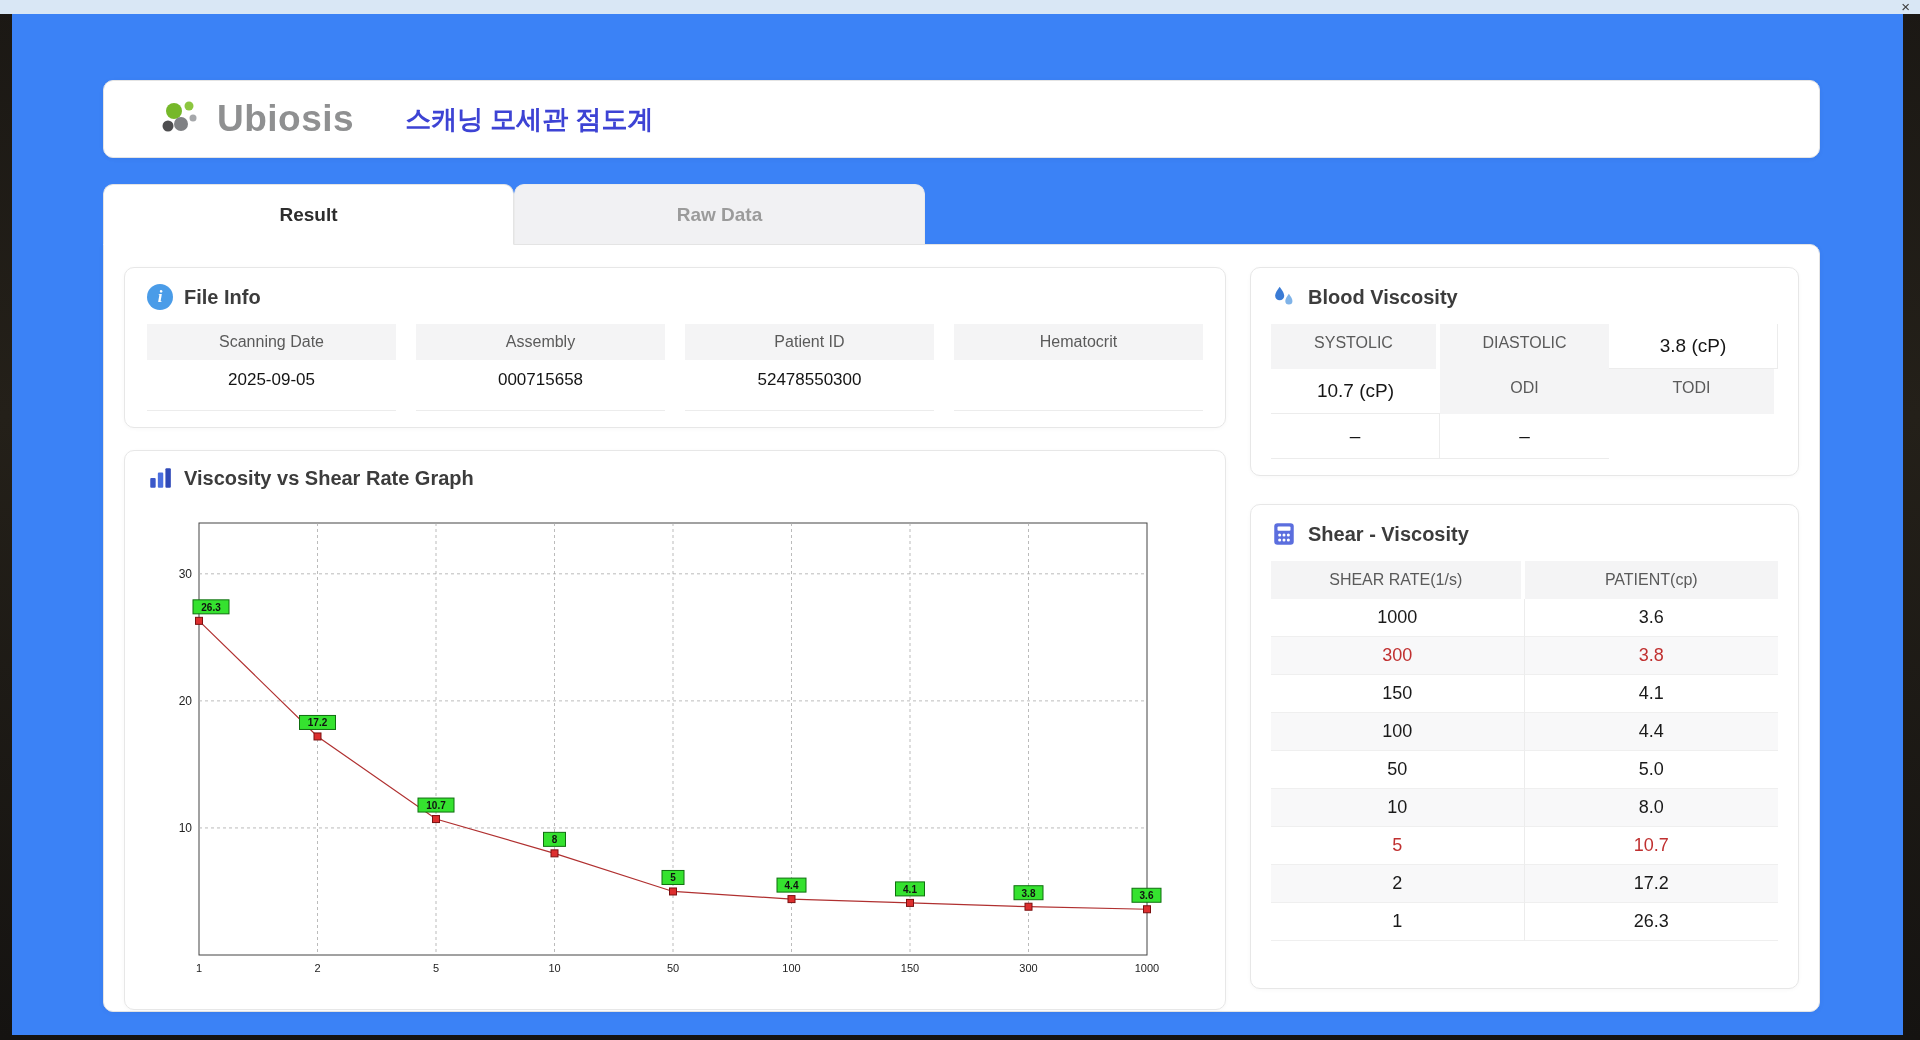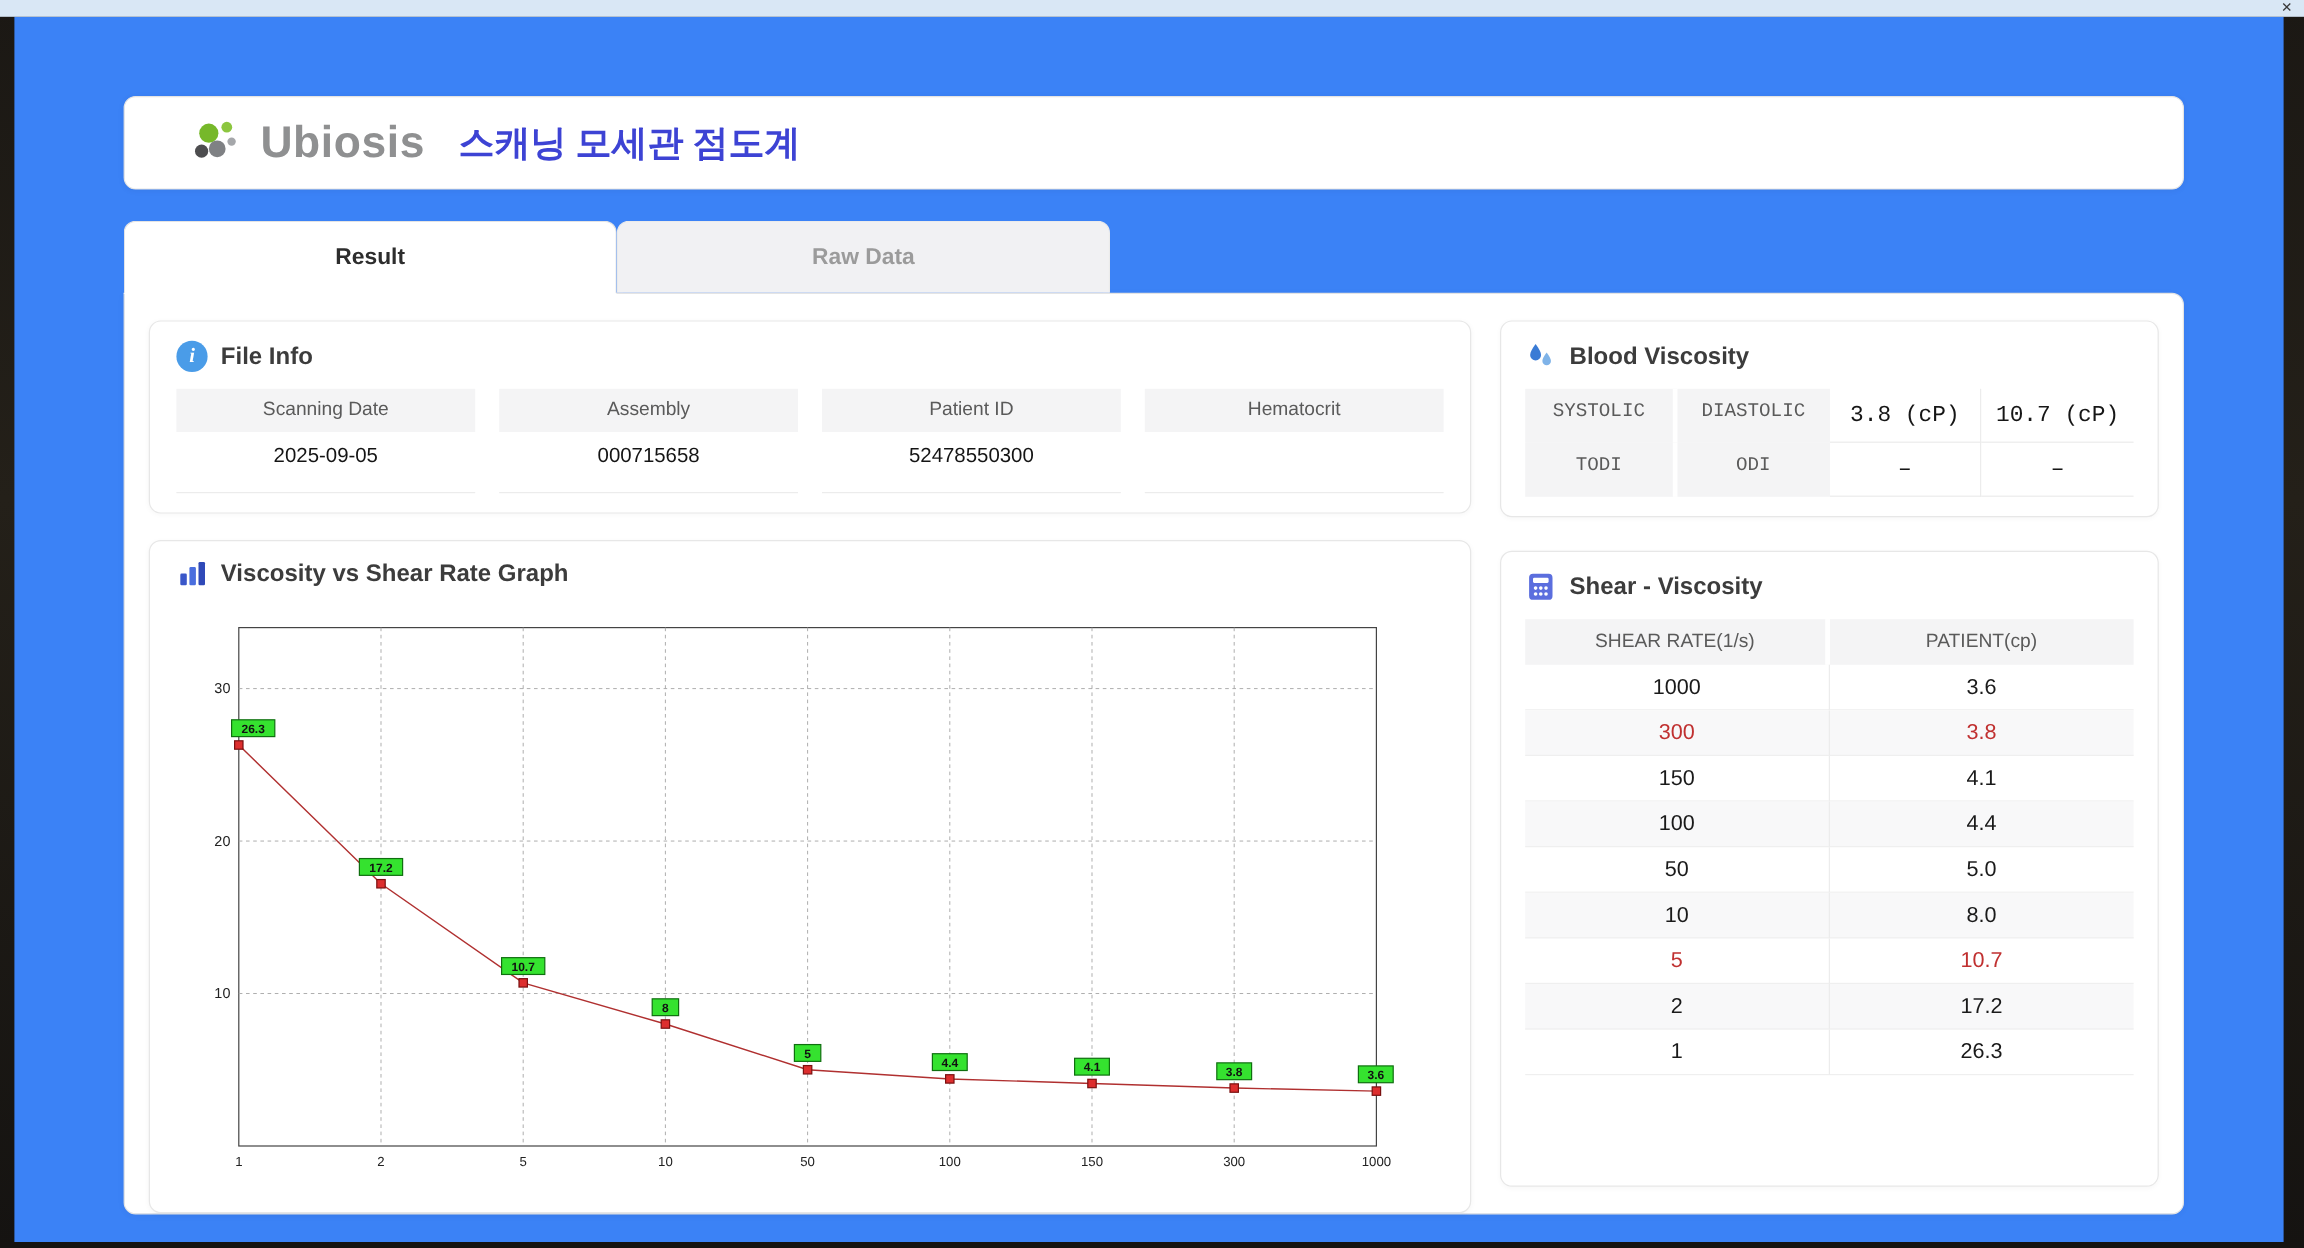--- a/index.html
+++ b/index.html
@@ -7,21 +7,21 @@
     background:linear-gradient(180deg,#1b1814 0%,#242019 40%,#151311 100%);}
   .topbar{position:absolute;top:0;left:0;width:1920px;height:14px;background:#d9e7f5;z-index:10;}
   .close-x{position:absolute;right:10px;top:-1px;font-size:15px;color:#3a3a3a;line-height:16px;cursor:default;}
   .window{position:absolute;top:14px;left:12px;right:17px;bottom:5px;background:#3b82f6;overflow:hidden;}
 
   .header-card{position:relative;margin:66px 0 0 91px;width:1717px;height:78px;display:flex;align-items:center;
     border:1px solid #e4e4e4;border-radius:10px;box-shadow:0 1px 5px rgba(0,0,0,.05);
     padding:0 0 0 55px;box-sizing:border-box;background:#fff;}
   .brand{display:flex;align-items:center;gap:8px;}
   .brand-text{font-size:37px;font-weight:bold;color:#8f9091;letter-spacing:.5px;}
-  .app-title{margin-left:28px;font-size:30px;font-weight:bold;color:#3d43d4;font-family:Liberation Serif, serif;}
+  .app-title{margin-left:51px;font-size:26px;font-weight:bold;color:#3d43d4;}
 
   .tabs{margin-left:91px;margin-top:26px;display:flex;height:60px;position:relative;z-index:2;}
   .tab{width:411px;display:flex;align-items:center;justify-content:center;font-size:19px;
     border-radius:10px 10px 0 0;box-sizing:border-box;cursor:pointer;}
   .tab.active{background:#fff;border:1px solid #e4e4e4;border-bottom:1px solid #fff;
     font-weight:bold;color:#2d2d2d;margin-bottom:-1px;}
   .tab.inactive{background:#f1f1f3;border:1px solid #ebebeb;border-bottom:none;color:#9b9b9b;font-weight:bold;}
 
   .content{margin-left:91px;width:1717px;height:768px;border:1px solid #e4e4e4;
     border-radius:0 10px 10px 10px;box-sizing:border-box;padding:22px 20px;display:flex;gap:24px;
@@ -38,21 +38,21 @@
   .fields{display:flex;gap:20px;margin-top:14px;}
   .field{flex:1;}
   .field-label{background:#f4f4f5;color:#5a5a5a;font-size:16px;text-align:center;padding:9px 0;}
   .field-value{text-align:center;font-size:17px;color:#141414;padding:10px 0 18px;border-bottom:1px solid #ececec;min-height:22px;}
 
   .graph-card{margin-top:22px;flex:1;padding:14px 22px;}
   .chart-wrap{margin-top:8px;margin-left:6px;}
   svg text{font-family:"Liberation Sans","DejaVu Sans",sans-serif;}
 
   .bv-card{padding:16px 20px;}
-  .bv-grid{display:grid;grid-template-columns:1fr 1fr 1fr 1fr;margin-top:14px;font-family:Liberation Mono, monospace;}
+  .bv-grid{display:grid;grid-template-columns:1fr 1fr 1fr;margin-top:14px;}
   .cell-head{background:#f4f4f5;color:#5a5a5a;font-size:16px;text-align:center;padding:10px 0;}
   .cell-head.left{border-right:4px solid #fff;}
   .bv-val{text-align:center;font-size:19px;color:#161616;padding:11px 0;border-bottom:1px solid #ececec;}
   .bv-val.left{border-right:1px solid #ececec;}
 
   .sv-card{margin-top:28px;flex:1;padding:16px 20px;}
   .sv-grid{display:grid;grid-template-columns:1fr 1fr;margin-top:14px;}
   .sv-cell{text-align:center;font-size:18px;color:#1a1a1a;padding:8px 0;border-bottom:1px solid #efefef;}
   .sv-cell.left{border-right:1px solid #ececec;}
   .sv-cell.alt{background:#f8f8f9;}
@@ -189,22 +189,22 @@
             <path d="M8 2.5c-2.6 3.7-4.2 6.1-4.2 8.4a4.2 4.2 0 0 0 8.4 0C12.2 8.6 10.6 6.2 8 2.5z" fill="#3a7bd5"></path>
             <path d="M16.5 9c-2 2.9-3.3 4.8-3.3 6.6a3.3 3.3 0 0 0 6.6 0c0-1.8-1.3-3.7-3.3-6.6z" fill="#7fb3e8"></path>
           </svg>
           <span>Blood Viscosity</span>
         </div>
         <div class="bv-grid">
             <div class="cell-head left">SYSTOLIC</div>
             <div class="cell-head">DIASTOLIC</div>
             <div class="bv-val left">3.8 (cP)</div>
             <div class="bv-val">10.7 (cP)</div>
+            <div class="cell-head">ODI</div>
             <div class="cell-head left">TODI</div>
-            <div class="cell-head">ODI</div>
             <div class="bv-val left">–</div>
             <div class="bv-val">–</div>
           </div>
       </div>
 
       <div class="card sv-card">
         <div class="card-title">
           <svg width="26" height="26" viewBox="0 0 24 24">
             <rect x="3" y="2" width="18" height="20" rx="3" fill="#5b6ede"></rect>
             <rect x="6" y="5" width="12" height="4" rx="1" fill="#ffffff"></rect>

